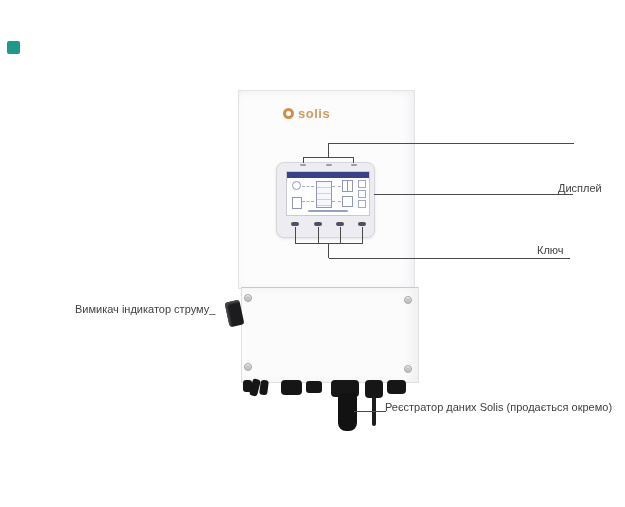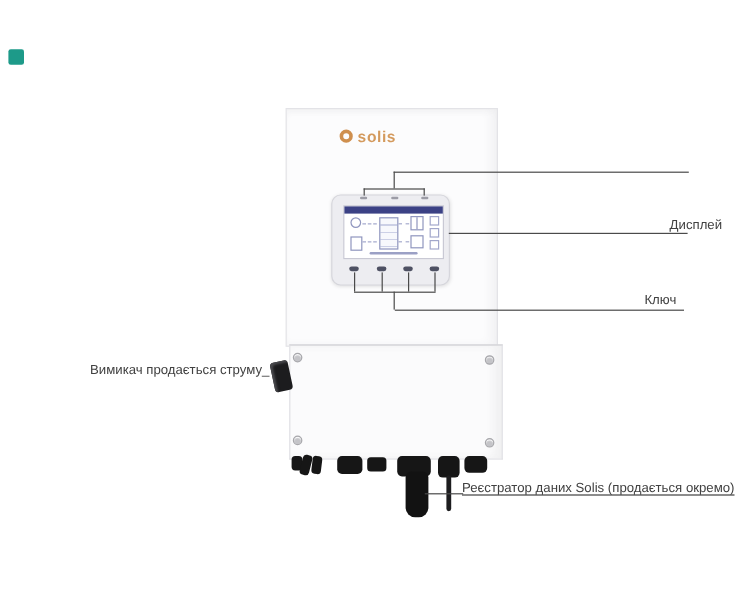--- a/index.html
+++ b/index.html
@@ -89,21 +89,21 @@
   .key-drop{left:328px;top:243px;width:1px;height:15px;}
   .key-line{left:329px;top:258px;width:241px;height:1px;}
   .dl-line{left:354px;top:411px;width:32px;height:1px;}
 
   
   .label{color:#414141;font-size:11px;line-height:13px;white-space:nowrap;}
   .lbl-light{left:469px;top:129px;}
   .lbl-display{left:558px;top:182px;}
   .lbl-key{left:537px;top:244px;}
   .lbl-dc{left:75px;top:303px;}
-  .lbl-logger{left:385px;top:401px;text-decoration:underline;text-underline-offset:2px;}
+  .lbl-logger{left:385px;top:401px;text-underline-offset:2px;}
 </style>
 </head>
 <body>
 
 <div id="scene">
 
   <div class="abs accent-square"></div>
 
   <div class="abs upper-panel"></div>
   <div class="abs lower-panel"></div>
@@ -169,16 +169,16 @@
   <div class="abs cline key-tick k3"></div>
   <div class="abs cline key-tick k4"></div>
   <div class="abs cline key-bracket"></div>
   <div class="abs cline key-drop"></div>
   <div class="abs cline key-line"></div>
 
   <div class="abs cline dl-line"></div>
 
   <div class="abs label lbl-display">Дисплей</div>
   <div class="abs label lbl-key">Ключ</div>
-  <div class="abs label lbl-dc">Вимикач продається струму_</div>
+  <div class="abs label lbl-dc">Вимикач індикатор струму_</div>
   <div class="abs label lbl-logger">Реєстратор даних Solis (продається окремо)</div>
 
 </div>
 
 </body></html>

